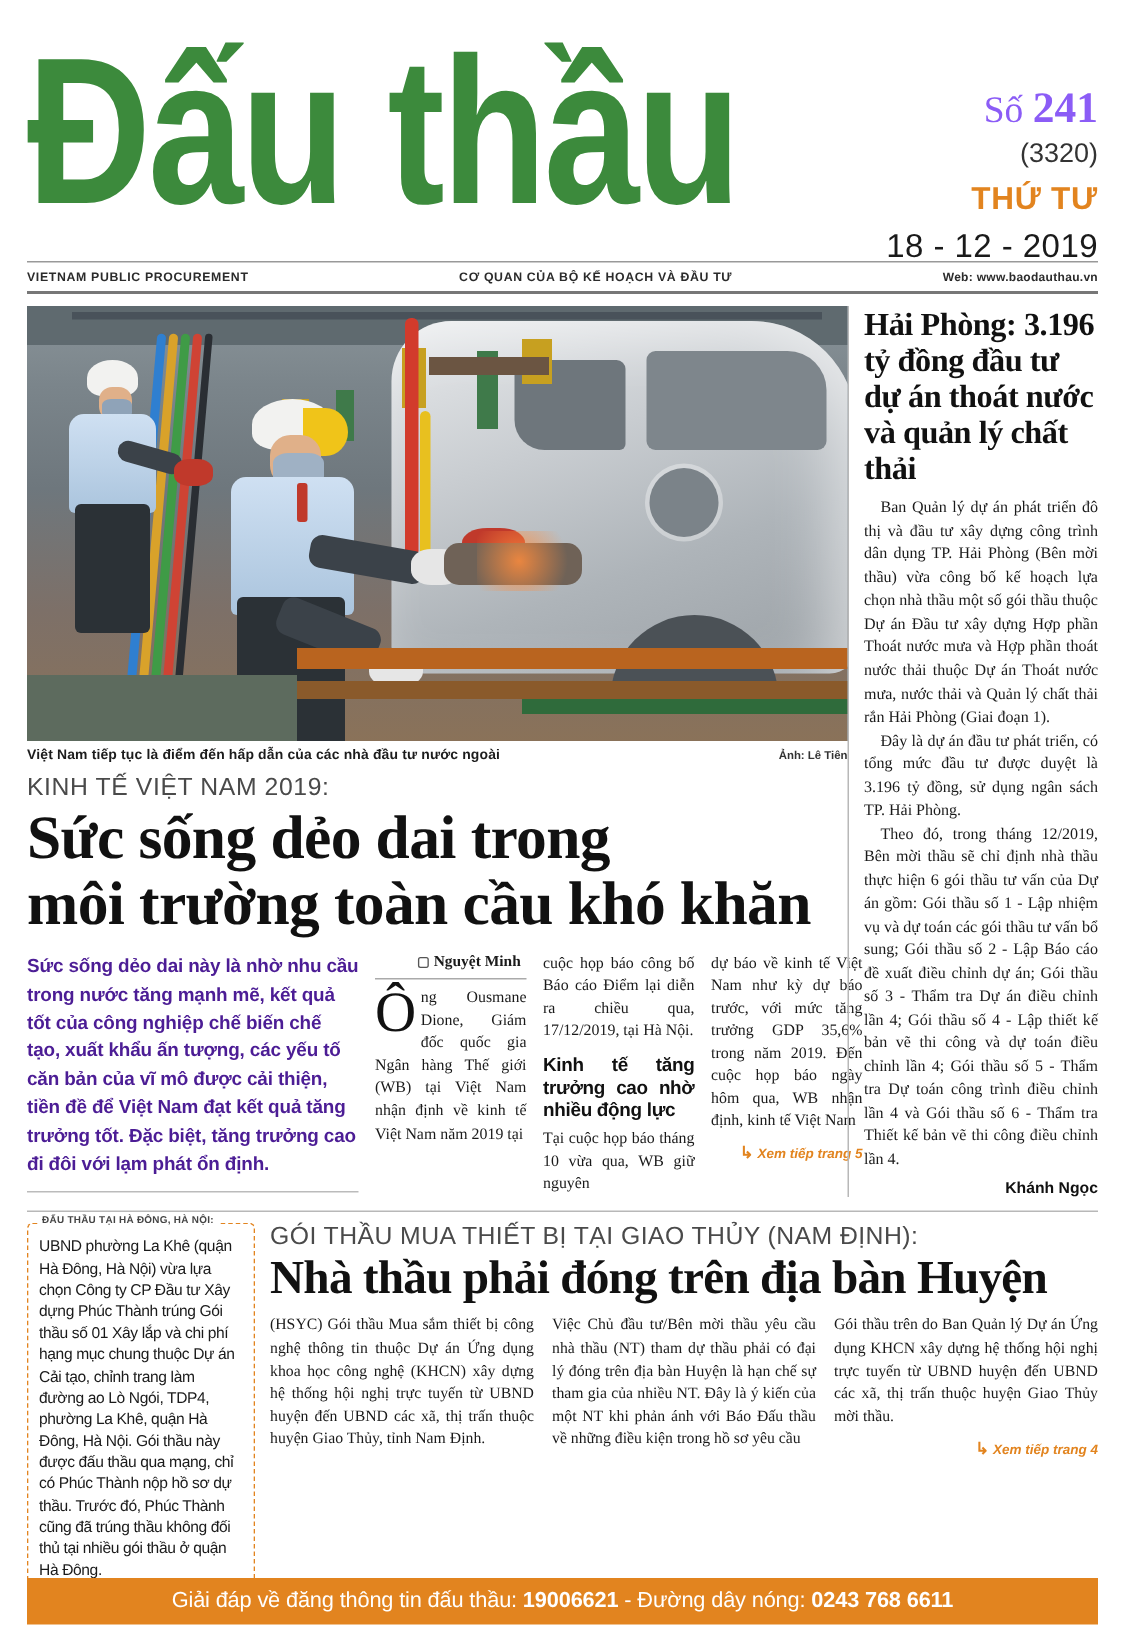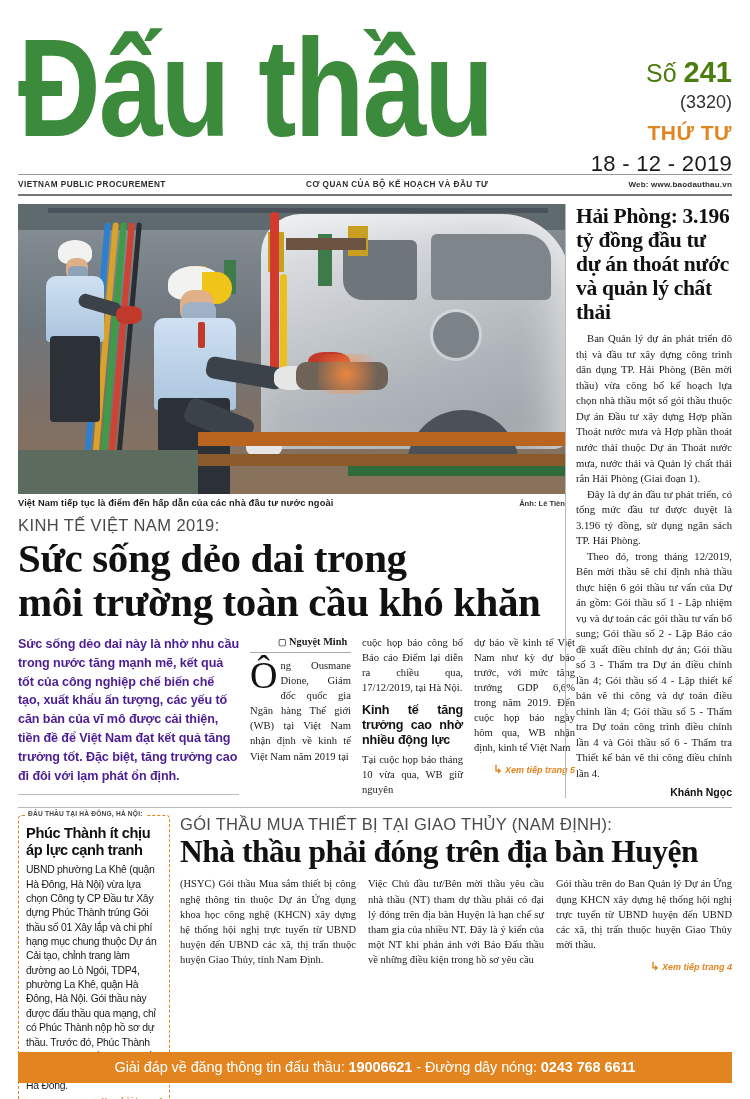--- a/index.html
+++ b/index.html
@@ -21,21 +21,21 @@
     font-weight: bold;
     font-size: 118px;
     line-height: 0.95;
     color: #3C8A3C;
     letter-spacing: -2px;
     transform: scaleY(1.18) scaleX(0.97);
     transform-origin: left top;
     white-space: nowrap;
   }
   .issue-block { text-align: right; padding-top: 30px; min-width: 140px; }
-  .issue-no { font-size: 25px; color: #4d7c0f; line-height: 1.15; }
+  .issue-no { font-size: 25px; color: #8b5cf6; line-height: 1.15; font-family: Liberation Serif, serif; }
   .issue-no b { font-size: 29px; font-weight: bold; }
   .issue-paren { font-size: 18px; color: #333; line-height: 1.5; }
   .issue-day {
     font-size: 21px; font-weight: bold; color: #E2841F;
     letter-spacing: 0.5px; line-height: 1.45; margin-top: 2px;
   }
   .issue-date { font-size: 22px; color: #1a1a1a; letter-spacing: 0.3px; line-height: 1.35; }
 
   .mast-rule { border-top: 1.5px solid #999; margin: 6px 18px 0 18px; }
   .mast-sub {
@@ -323,21 +323,21 @@
             </div>
             <div class="byline-rule"></div>
             <p class="dropcap-p">Ông Ousmane Dione, Giám đốc quốc gia Ngân hàng Thế giới (WB) tại Việt Nam nhận định về kinh tế Việt Nam năm 2019 tại</p>
           </div>
           <div class="lead-col">
             <p>cuộc họp báo công bố Báo cáo Điểm lại diễn ra chiều qua, 17/12/2019, tại Hà Nội.</p>
             <div class="subhead">Kinh tế tăng trưởng cao nhờ nhiều động lực</div>
             <p>Tại cuộc họp báo tháng 10 vừa qua, WB giữ nguyên</p>
           </div>
           <div class="lead-col">
-            <p>dự báo về kinh tế Việt Nam như kỳ dự báo trước, với mức tăng trưởng GDP 6,6% trong năm 2019. Đến cuộc họp báo ngày hôm qua, WB nhận định, kinh tế Việt Nam</p>
+            <p>dự báo về kinh tế Việt Nam như kỳ dự báo trước, với mức tăng trưởng GDP 35,6% trong năm 2019. Đến cuộc họp báo ngày hôm qua, WB nhận định, kinh tế Việt Nam</p>
             <div class="jump">
               <span class="arrow">↳</span>
               <span>Xem tiếp trang 5</span>
             </div>
           </div>
         </div>
       </div>
     </section>
 
     <aside class="col-right">
@@ -349,21 +349,20 @@
       </div>
       <div class="rc-author">Khánh Ngọc</div>
     </aside>
   </div>
 
   <div class="mid-rule"></div>
   <div class="mid-wrap">
 
     <div class="promo-box">
       <div class="promo-tag">ĐẤU THẦU TẠI HÀ ĐÔNG, HÀ NỘI:</div>
-      <div class="promo-head">Phúc Thành ít chịu áp lực cạnh tranh</div>
       <div class="promo-body">UBND phường La Khê (quận Hà Đông, Hà Nội) vừa lựa chọn Công ty CP Đầu tư Xây dựng Phúc Thành trúng Gói thầu số 01 Xây lắp và chi phí hạng mục chung thuộc Dự án Cải tạo, chỉnh trang làm đường ao Lò Ngói, TDP4, phường La Khê, quận Hà Đông, Hà Nội. Gói thầu này được đấu thầu qua mạng, chỉ có Phúc Thành nộp hồ sơ dự thầu. Trước đó, Phúc Thành cũng đã trúng thầu không đối thủ tại nhiều gói thầu ở quận Hà Đông.</div>
       <div class="promo-jump">
         <span>➤</span>
         <span>Xem bài trang 4</span>
       </div>
     </div>
 
     <div class="mid-right">
       <div class="mid-kicker">GÓI THẦU MUA THIẾT BỊ TẠI GIAO THỦY (NAM ĐỊNH):</div>
       <h2 class="mid-head">Nhà thầu phải đóng trên địa bàn Huyện</h2>

